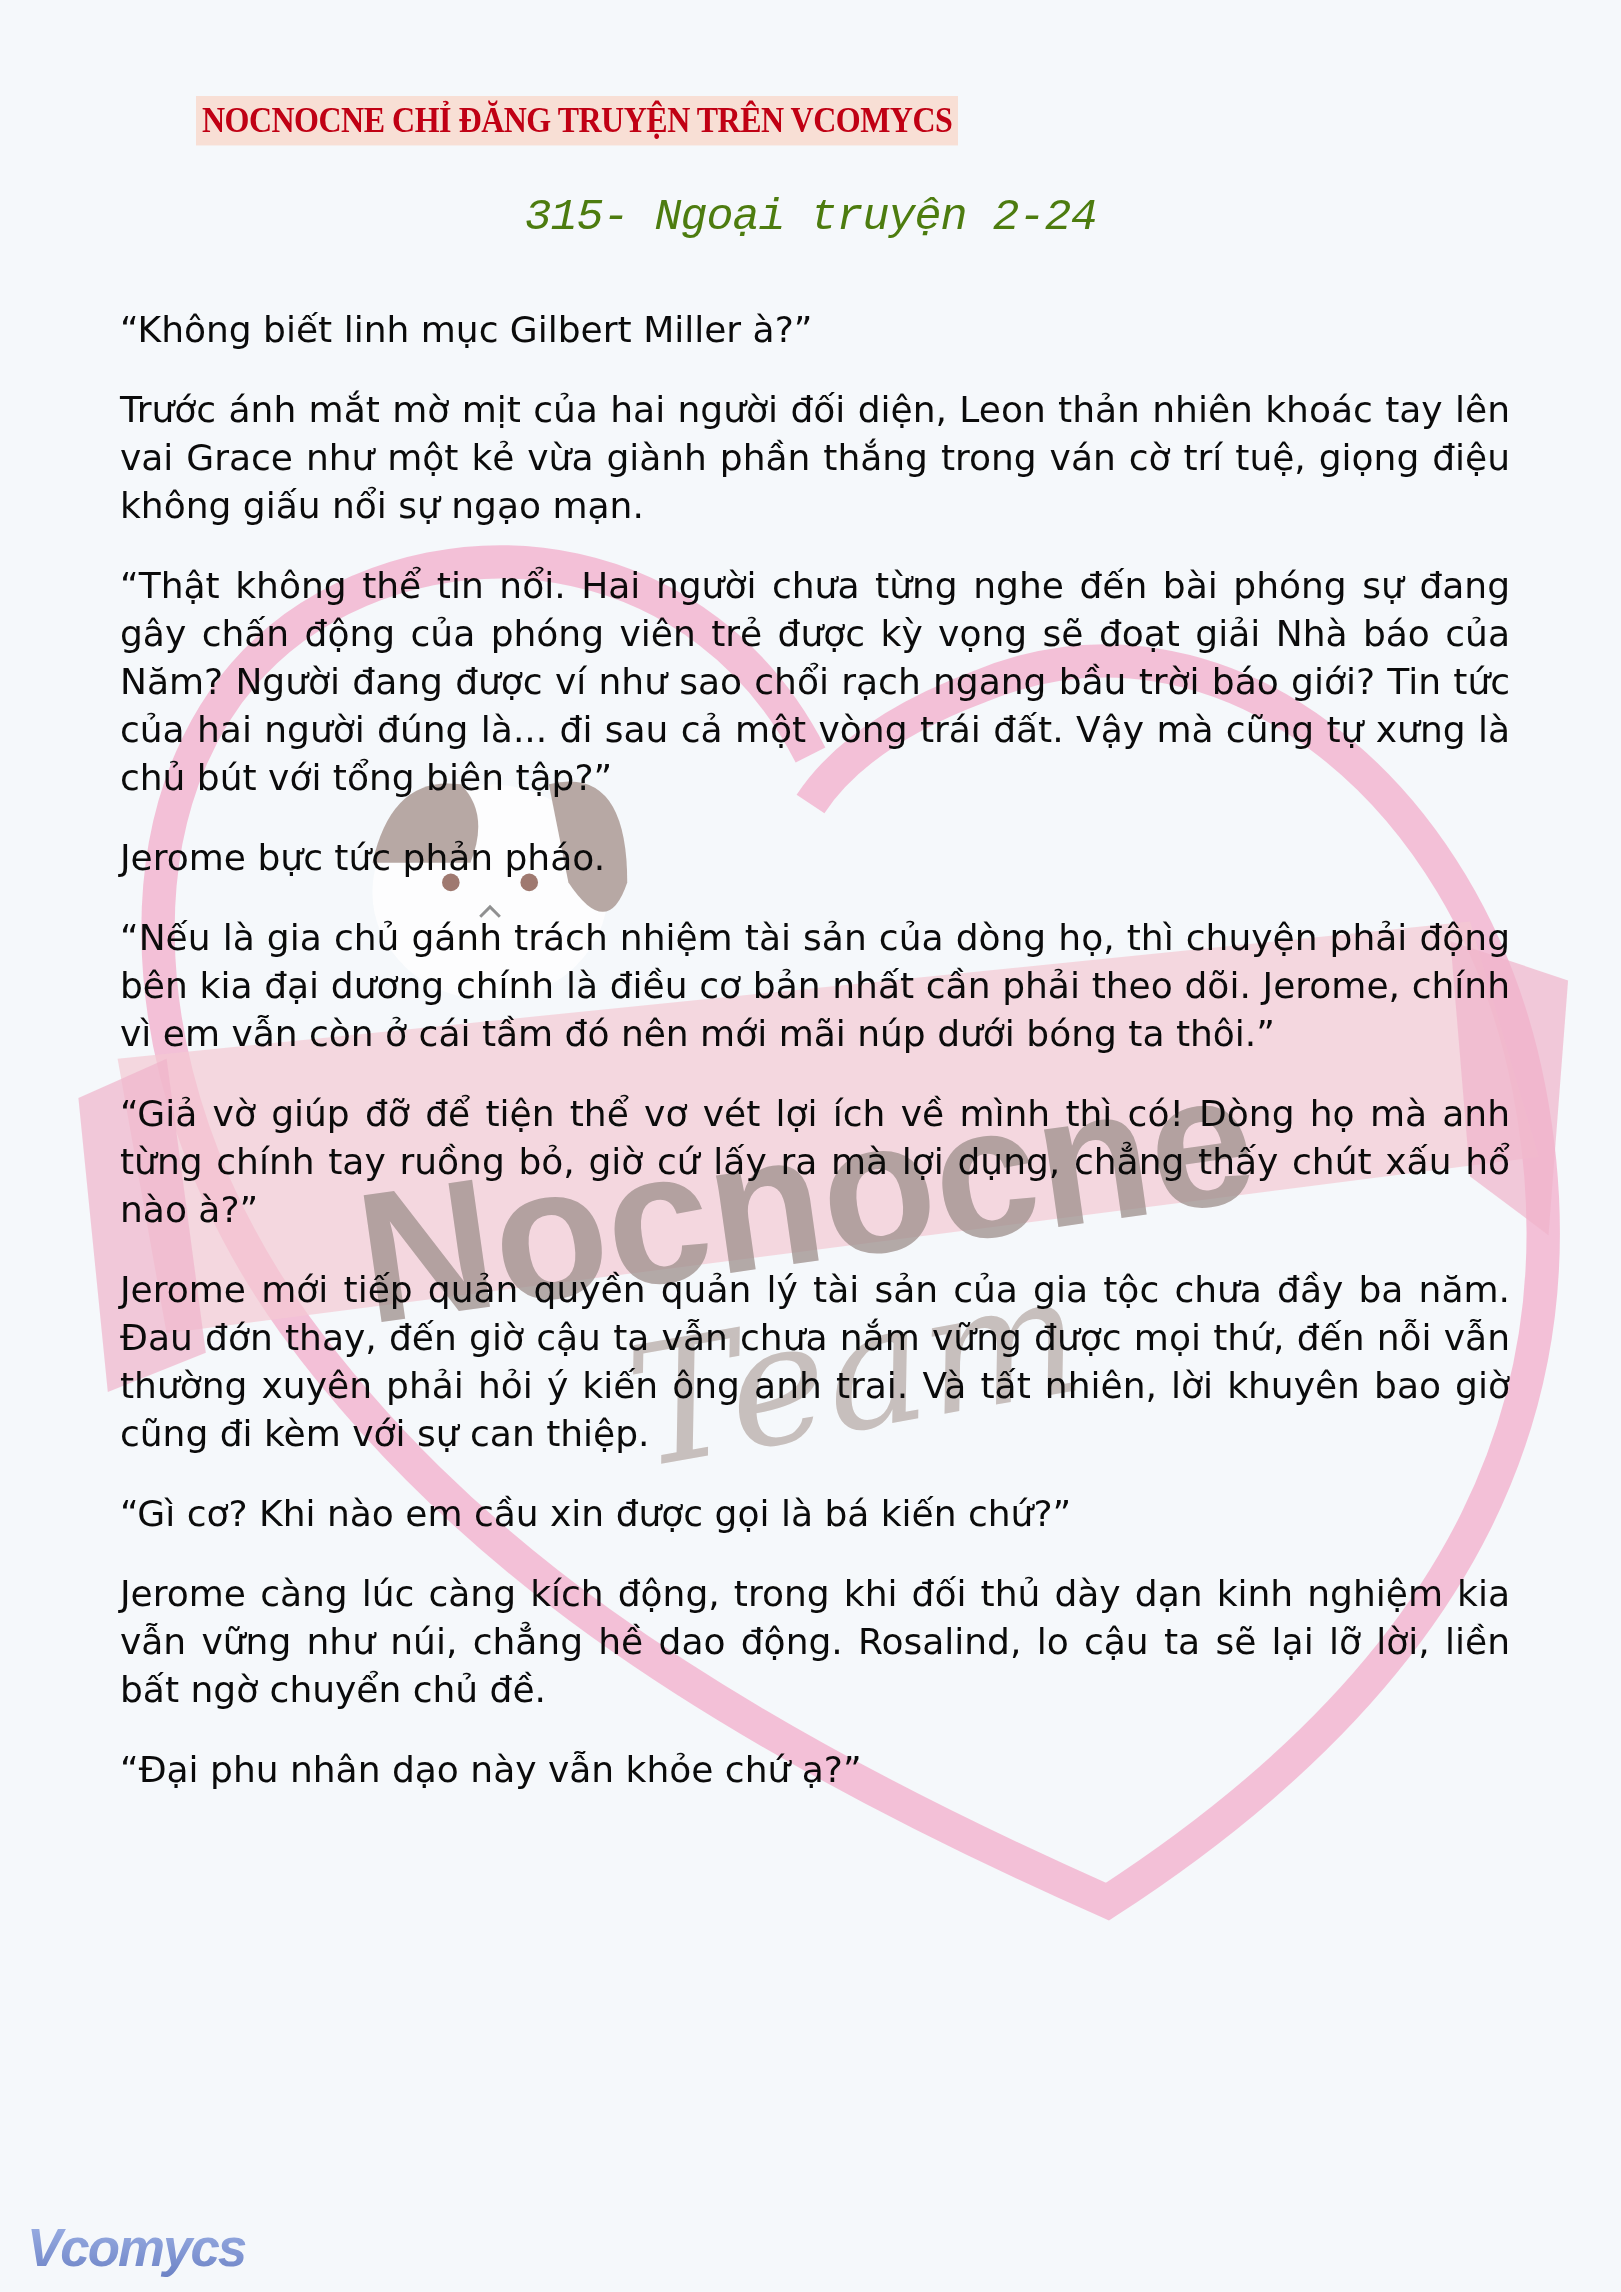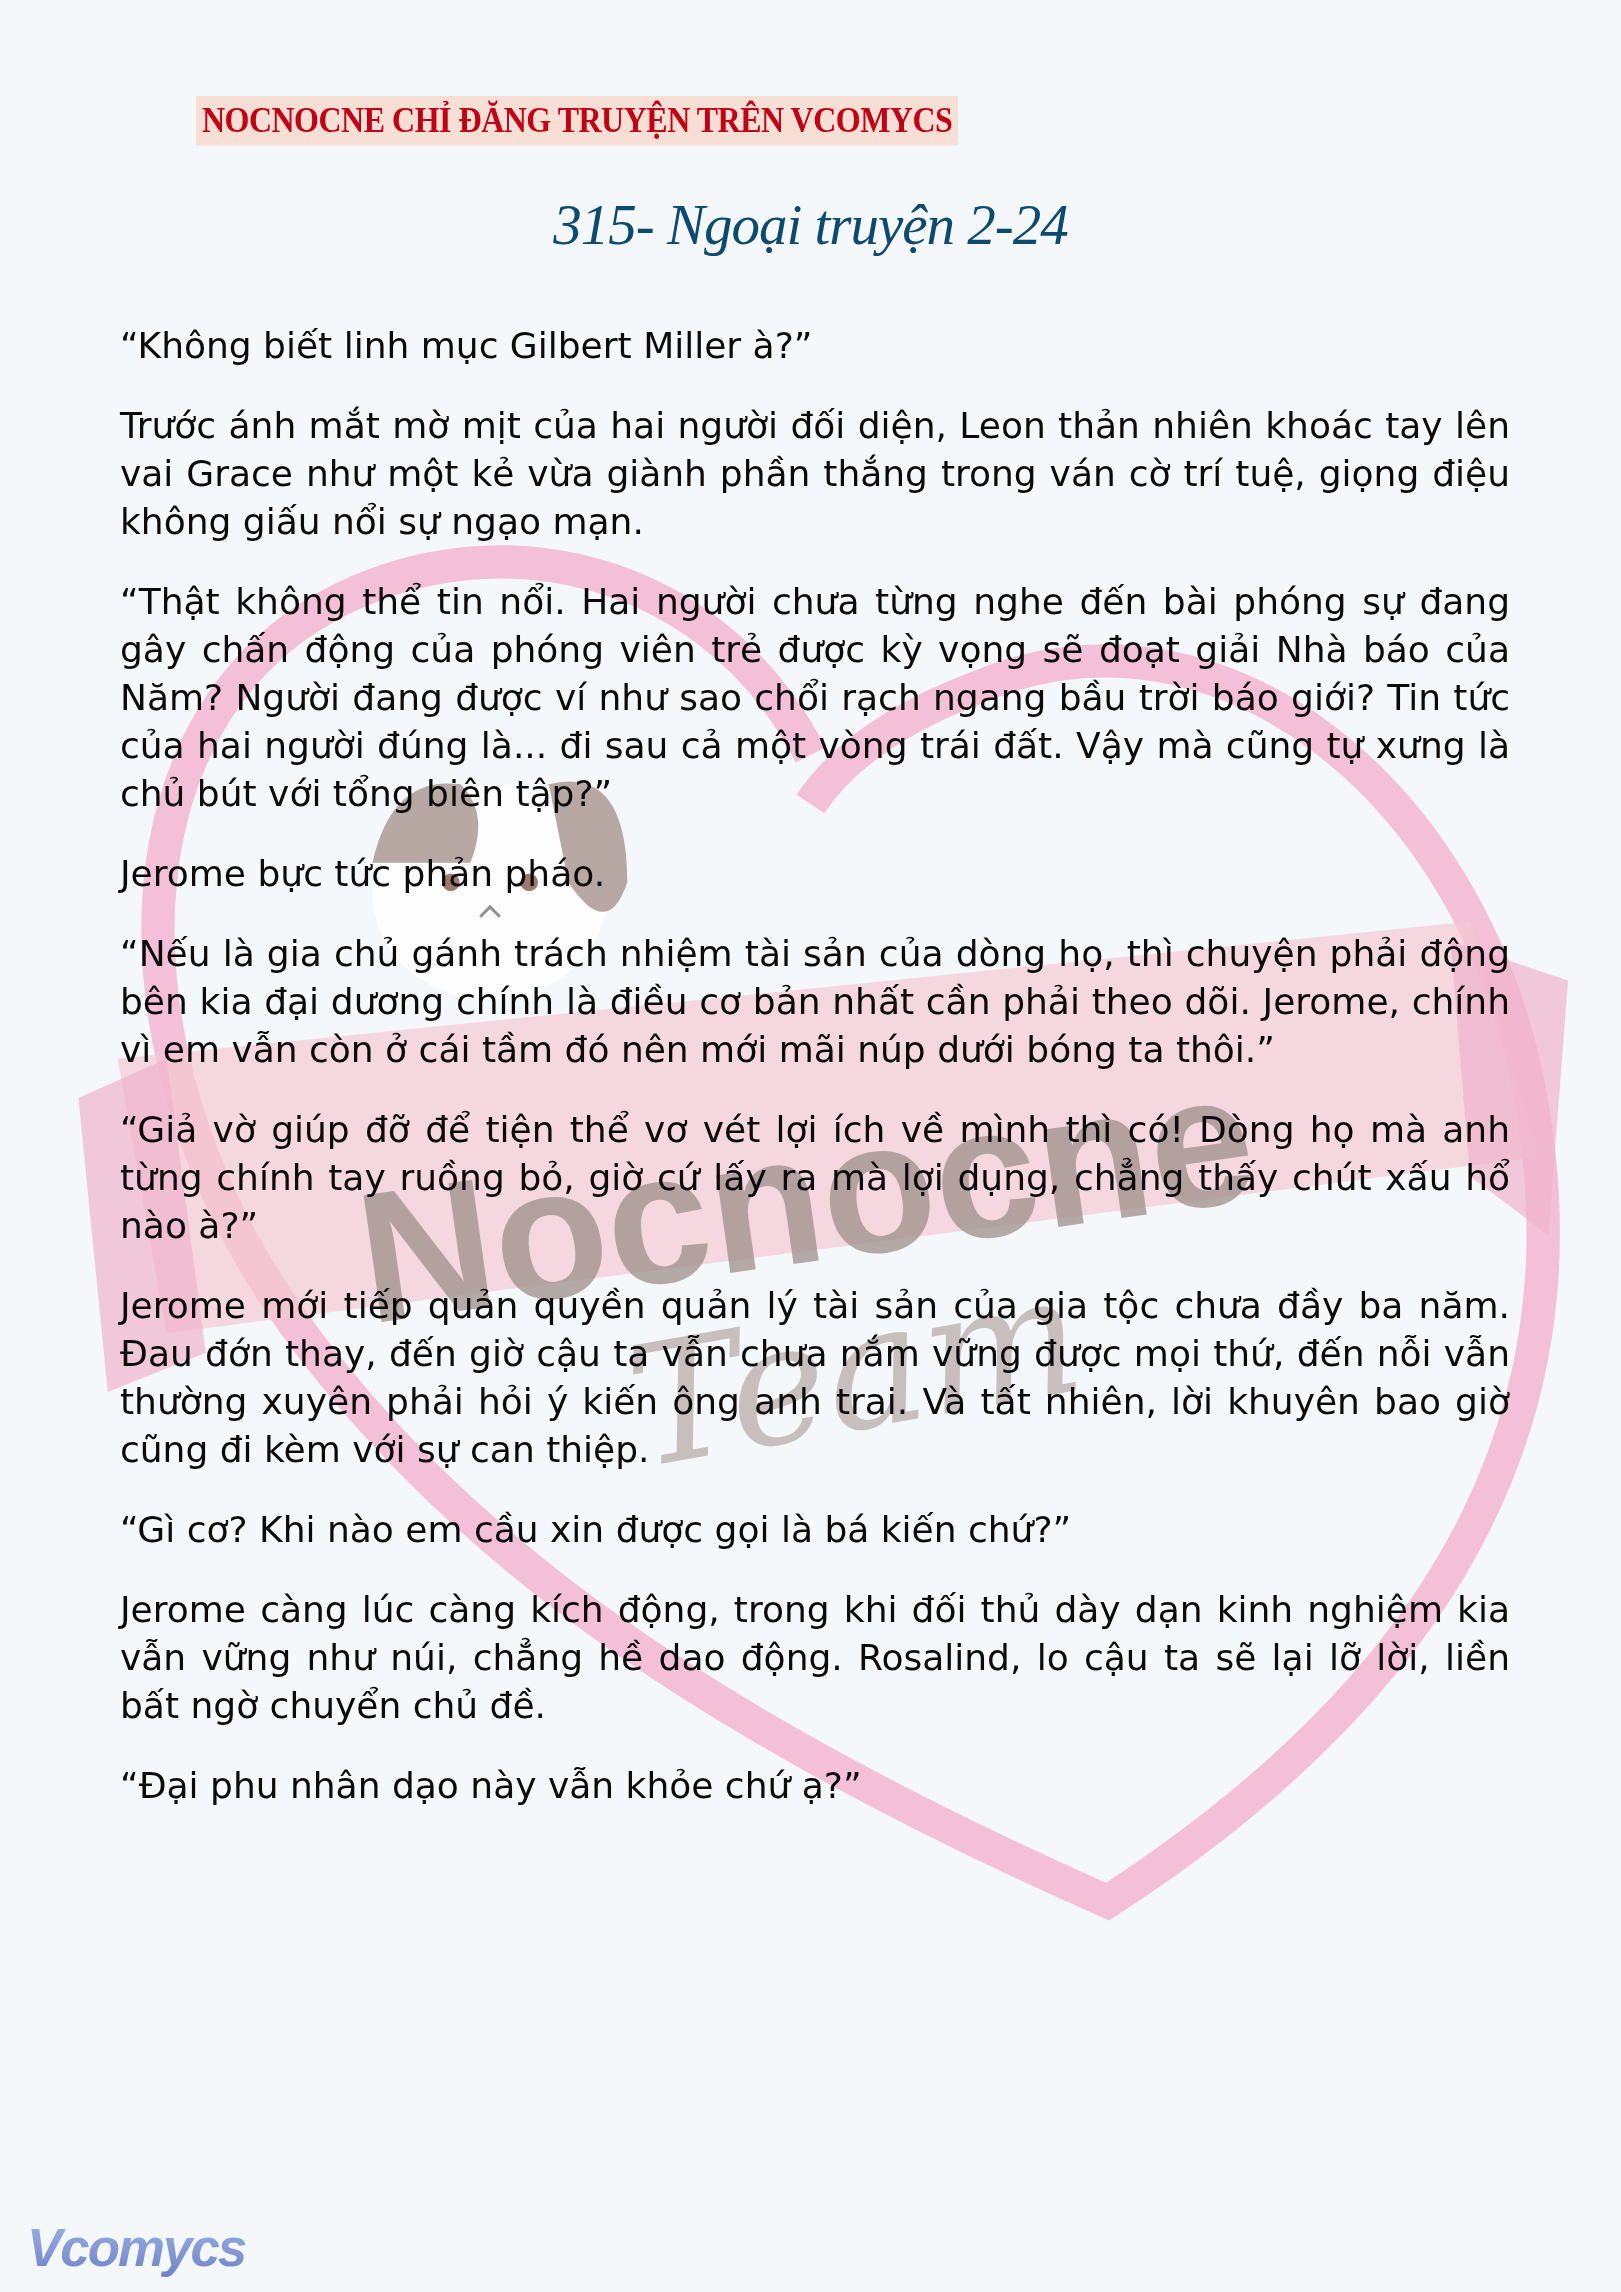--- a/index.html
+++ b/index.html
@@ -12,28 +12,28 @@
   .watermark { position: absolute; left: 0; top: 0; width: 1621px; height: 2293px; z-index: 0; pointer-events: none; }
   .banner {
     position: absolute; left: 196px; top: 96px;
     background: #f8dfd5; padding: 2px 5.9px 3.9px 5.9px;
     color: #c00014; font-family: "Liberation Serif", serif; font-weight: bold;
     font-size: 32px; letter-spacing: -0.5px; transform: scaleY(1.15); transform-origin: left top;
     z-index: 2;
   }
   .chapter-title {
     position: absolute; left: 0; width: 1621px; top: 192px; text-align: center;
-    font-family: Liberation Serif, serif; font-style: italic; font-size: 57px; color: #0c4a6e;
+    font-family: Liberation Mono, monospace; font-style: italic; font-size: 45px; color: #4d7c0f;
     letter-spacing: -1px; z-index: 2;
   }
   .content {
     position: absolute; left: 120px; top: 306px; width: 1390px; z-index: 2;
     color: #0b0b0b; font-size: 36px; line-height: 48px; font-weight: 500;
   }
-  .content p { margin: 16px 0 32px 0; text-align: justify; }
+  .content p { margin: 0 0 32px 0; text-align: justify; }
   .logo { position: absolute; left: 27.4px; top: 2217px; z-index: 2; }
 </style>
 </head>
 <body>
 
 <svg class="watermark" viewBox="0 0 1654 2339">
 
   <path d="M827 770 C 720 560, 470 520, 300 640 C 110 780, 120 1100, 300 1350 C 460 1570, 700 1750, 1130 1940 C 1500 1700, 1620 1420, 1560 1110 C 1500 800, 1240 600, 1000 700 C 920 730, 860 770, 827 820" fill="none" stroke="#f2b6d0" stroke-width="34" opacity="0.85"></path>
 
   <path d="M120 1080 L 1500 940 L 1570 1180 L 170 1360 Z" fill="#f4c9d3" opacity="0.7"></path>

